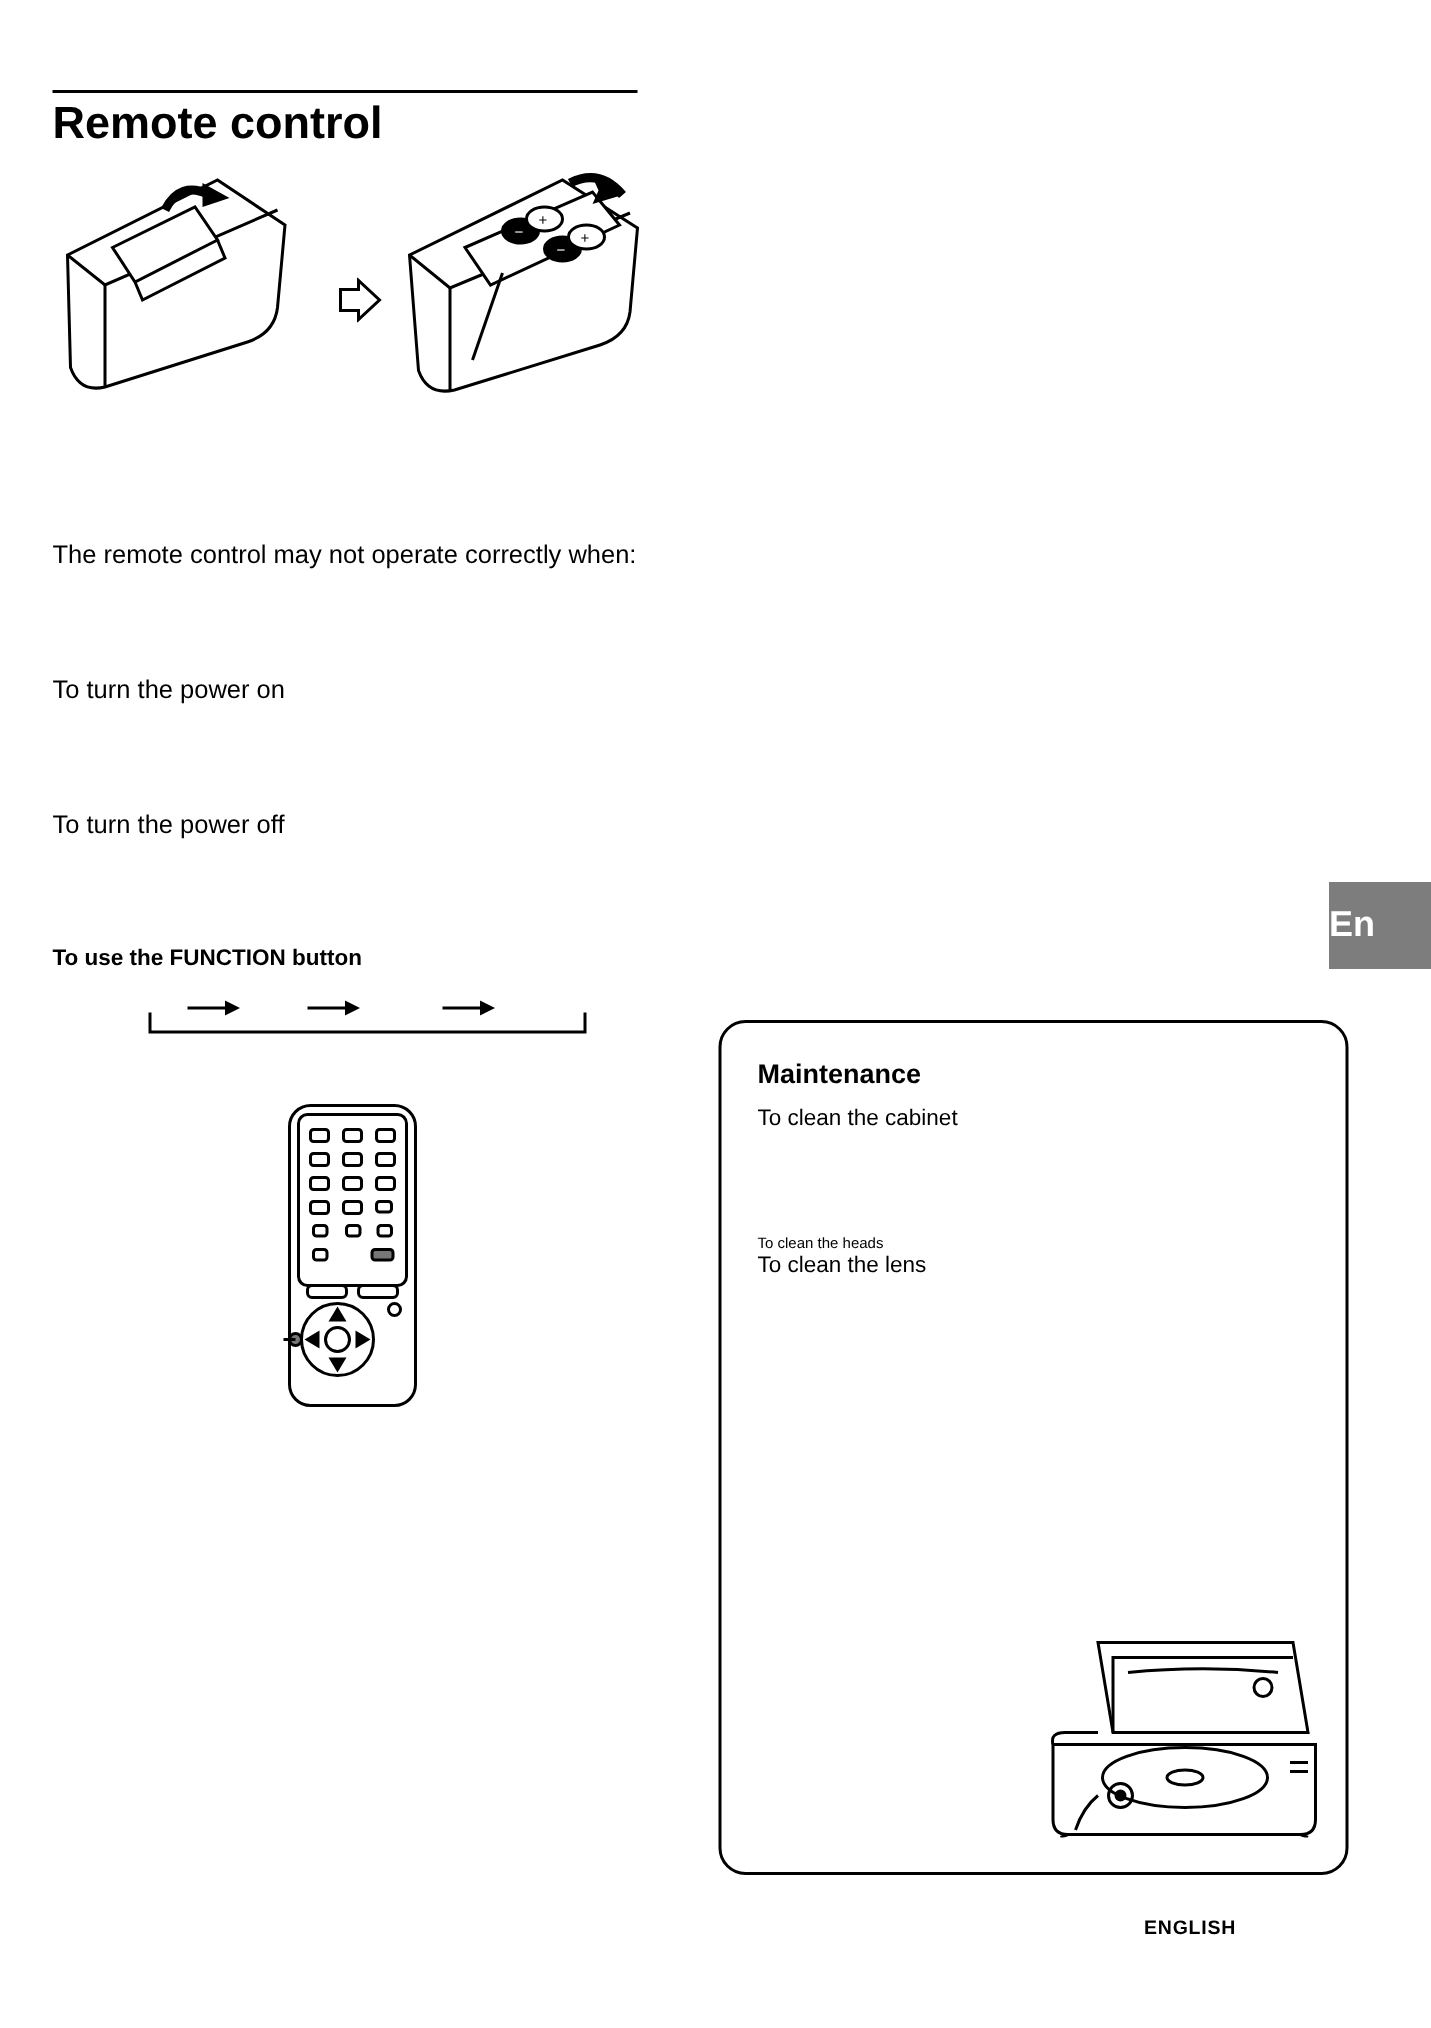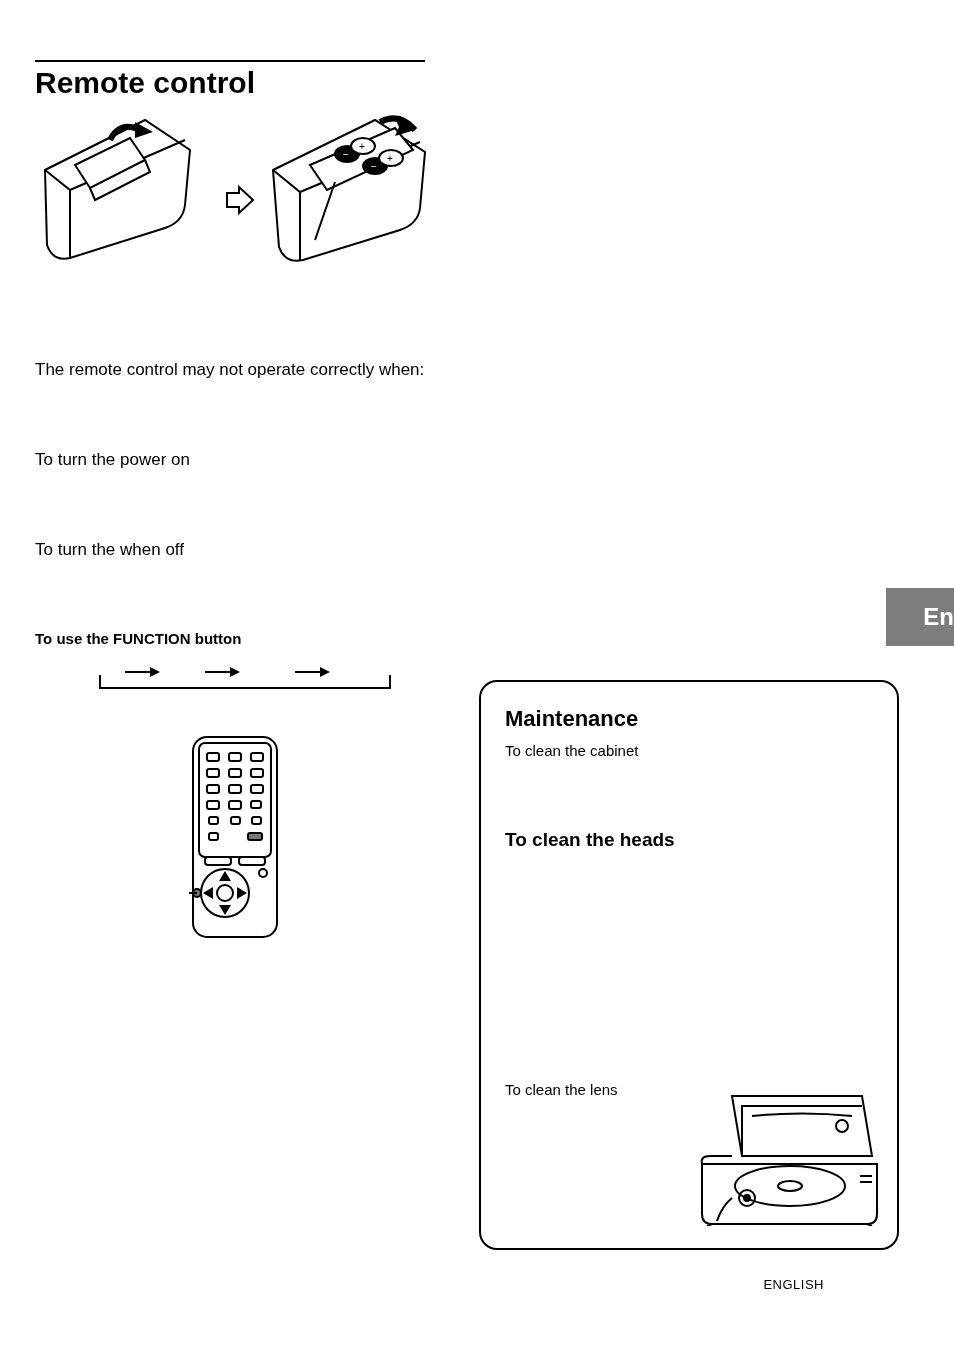--- a/index.html
+++ b/index.html
@@ -57,54 +57,53 @@
     right: 55px;
     top: 680px;
     width: 420px;
     height: 570px;
     border: 2px solid #000;
     border-radius: 18px;
     padding: 24px 24px 10px 24px;
   }
   .maint-title {
     font-weight: bold;
-    font-size: 22px;
+    font-size: 18px;
     margin-bottom: 10px;
   }
   .maint-sub {
     font-weight: normal;
     font-size: 15px;
     margin-bottom: 70px;
   }
   .maint-subb {
-    font-weight: bold;
-    font-size: 19px;
-    margin-bottom: 230px;
+    font-weight: normal;
+    font-size: 10px;
   }
   .footer-lang {
     position: absolute;
     right: 130px;
     bottom: 60px;
-    font-weight: normal;
+    font-weight: bold;
     font-size: 13px;
     letter-spacing: 0.5px;
   }
   .side-tab {
     position: absolute;
     right: 0;
     top: 588px;
     width: 68px;
     height: 58px;
     background: #7d7d7d;
     color: #fff;
     font-weight: bold;
     font-size: 24px;
     display: flex;
     align-items: center;
-    justify-content: flex-end;
+    justify-content: flex-start;
   }
   .remote-fig {
     margin-left: 150px;
     margin-top: 40px;
   }
   .lens-fig {
     position: absolute;
     right: 15px;
     bottom: 18px;
   }
@@ -160,21 +159,21 @@
           <line x1="70" y1="72" x2="50" y2="130"></line>
 
           <polygon points="130,8 150,20 130,26 134,17" fill="#000" stroke="none"></polygon>
           <path d="M150 20 Q135 2 115 12" stroke-width="6"></path>
         </g>
       </svg>
     </div>
 
     <p class="sub-boldb">The remote control may not operate correctly when:</p>
     <p class="sub-boldb">To turn the power on</p>
-    <p class="sub-boldb">To turn the when off</p>
+    <p class="sub-boldb">To turn the power off</p>
     <p class="sub-bold" style="margin-bottom:16px">To use the FUNCTION button</p>
 
     <div class="function-flow">
       <svg width="300" height="30">
         <g stroke="#000" stroke-width="2" fill="none">
 
           <polyline points="5,12 5,25 295,25 295,12"></polyline>
 
           <line x1="30" y1="9" x2="55" y2="9"></line>
             <polygon points="55,4 65,9 55,14" fill="#000" stroke="none"></polygon>

